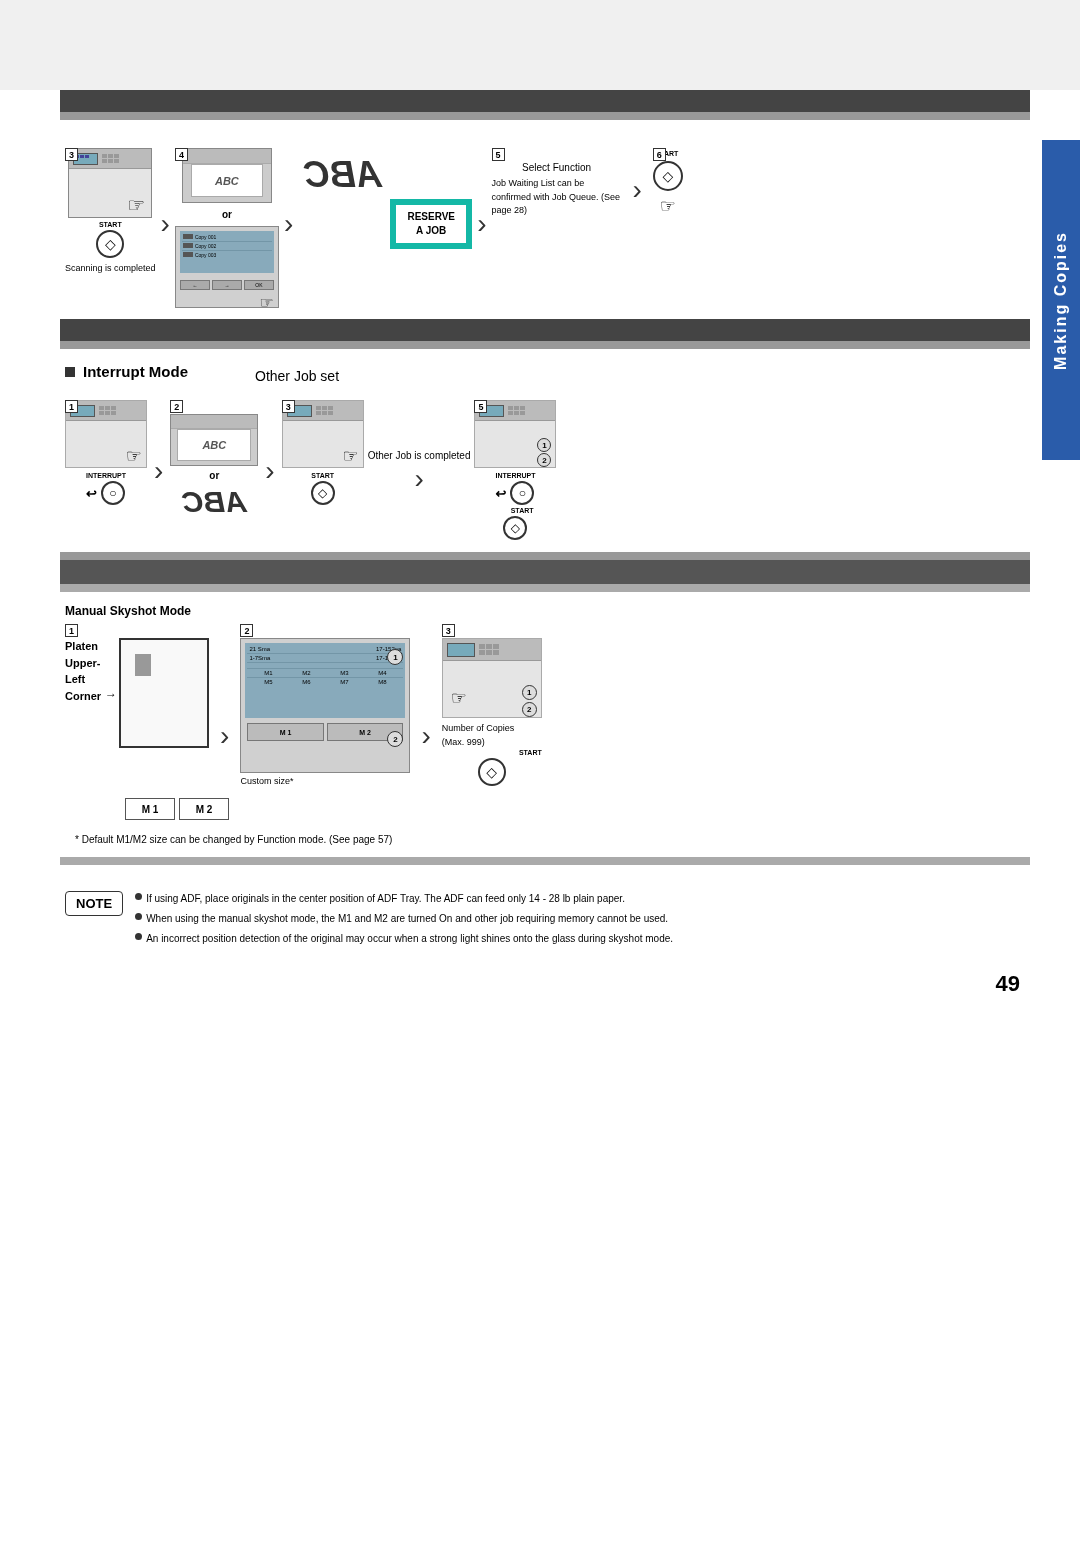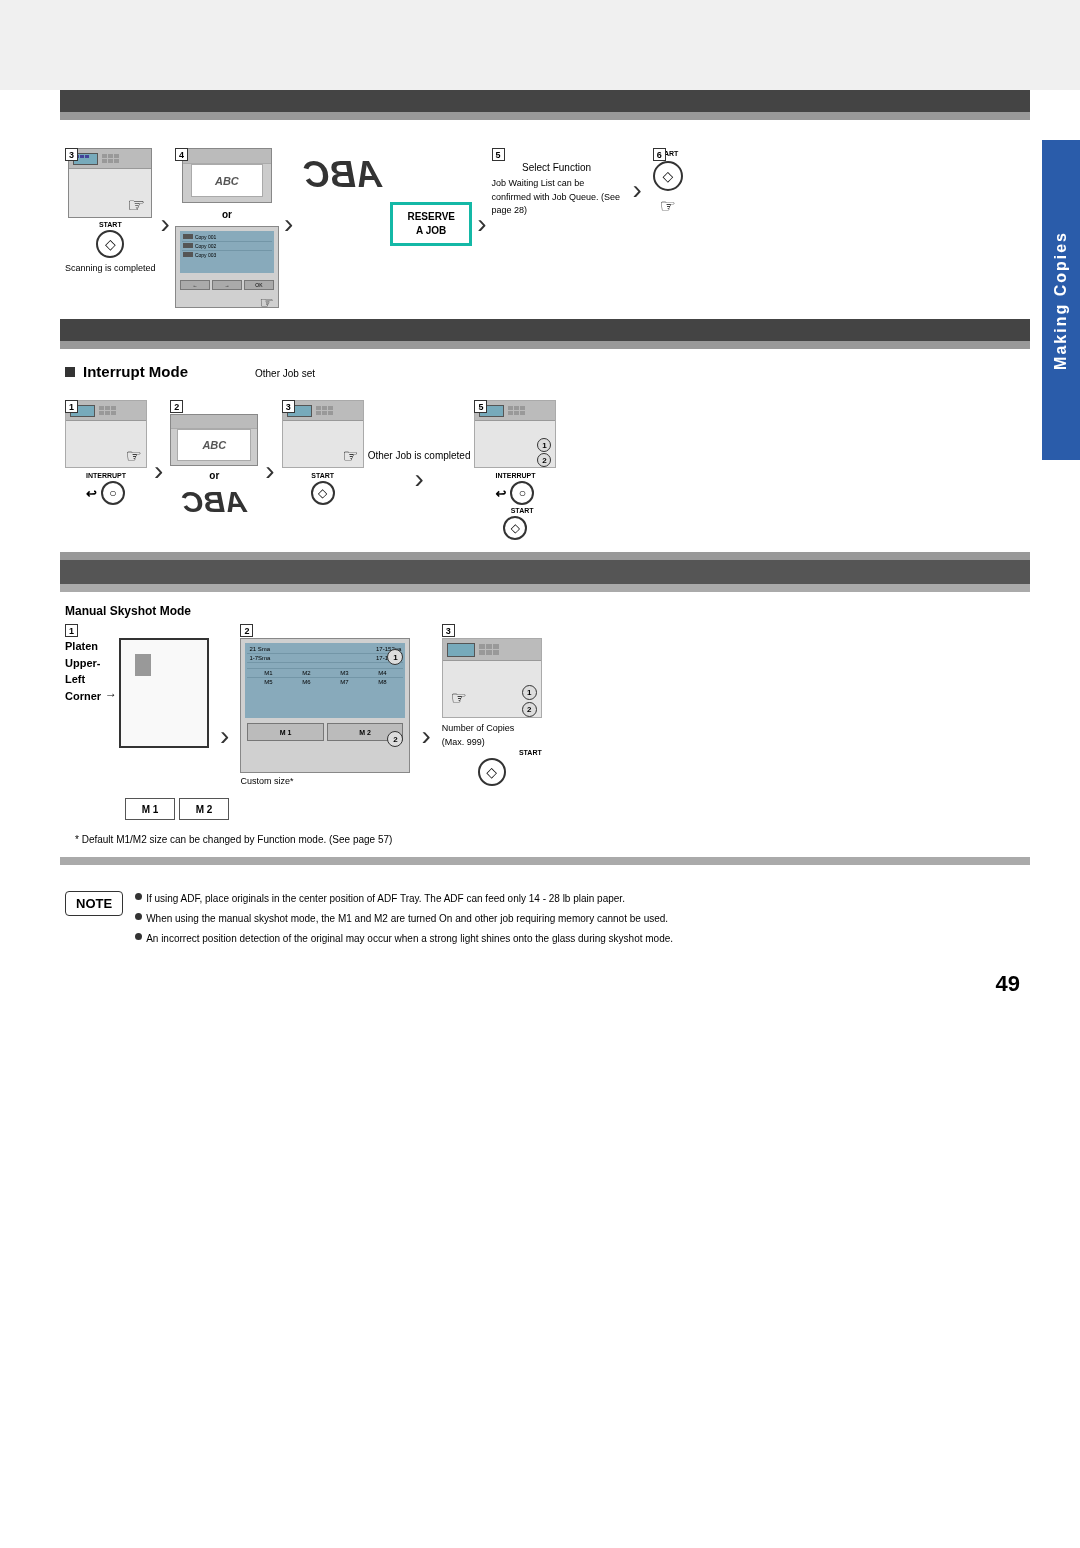--- a/index.html
+++ b/index.html
@@ -247,21 +247,21 @@
     </div>
 
     <div class="big-arrow">›</div>
 
     <div class="abc-box">
       <span class="abc-display">ABC</span>
     </div>
 
     <div style="display:flex; flex-direction:column; gap:6px; align-items:center; align-self:center;">
 
-      <div style="border:3px solid #14b8a6;padding:5px 8px;text-align:center;font-size:10px;font-weight:bold;line-height:1.4;width:82px;">
+      <div style="border:6px solid #14b8a6;padding:5px 8px;text-align:center;font-size:10px;font-weight:bold;line-height:1.4;width:82px;">
         <span style="white-space:pre-line;">RESERVE
 A JOB</span>
       </div>
     </div>
 
     <div class="big-arrow">›</div>
 
     <div style="display:flex;flex-direction:column;align-items:center;gap:8px;margin-top:8px;">
       <div style="display:flex;align-items:flex-start;gap:8px;">
 
@@ -291,21 +291,21 @@
 <div class="gray-bar"></div>
 
 <div class="content interrupt-section">
   <div style="display:flex;align-items:center;gap:8px;padding:6px 0 4px 0;">
     <span style="display:inline-block;width:10px;height:10px;background:#333;"></span>
     <span style="font-size:15px;font-weight:bold;">Interrupt Mode</span>
   </div>
 
   <div style="position:relative;margin-bottom:10px;">
 
-    <div style="text-align:left;font-size:10px;position:absolute;top:-16px;left:190px;">Other Job set</div>
+    <div style="text-align:left;font-size:14px;position:absolute;top:-16px;left:190px;">Other Job set</div>
 
     <div style="display:flex;align-items:flex-start;gap:4px;padding-top:16px;">
 
       <div class="step-wrap">
         <span class="num-badge">1</span>
         <div style="width:82px;height:68px;background:#d5d5d5;border:1px solid #aaa;position:relative;overflow:hidden;">
           <div style="height:20px;background:#bbb;border-bottom:1px solid #999;display:flex;align-items:center;padding:2px 4px;gap:2px;">
             <div style="width:25px;height:12px;background:#7ab;border:1px solid #555;"></div>
             <div style="display:grid;grid-template-columns:repeat(3,1fr);gap:1px;margin-left:2px;">
               <div style="width:5px;height:4px;background:#999;"></div>

